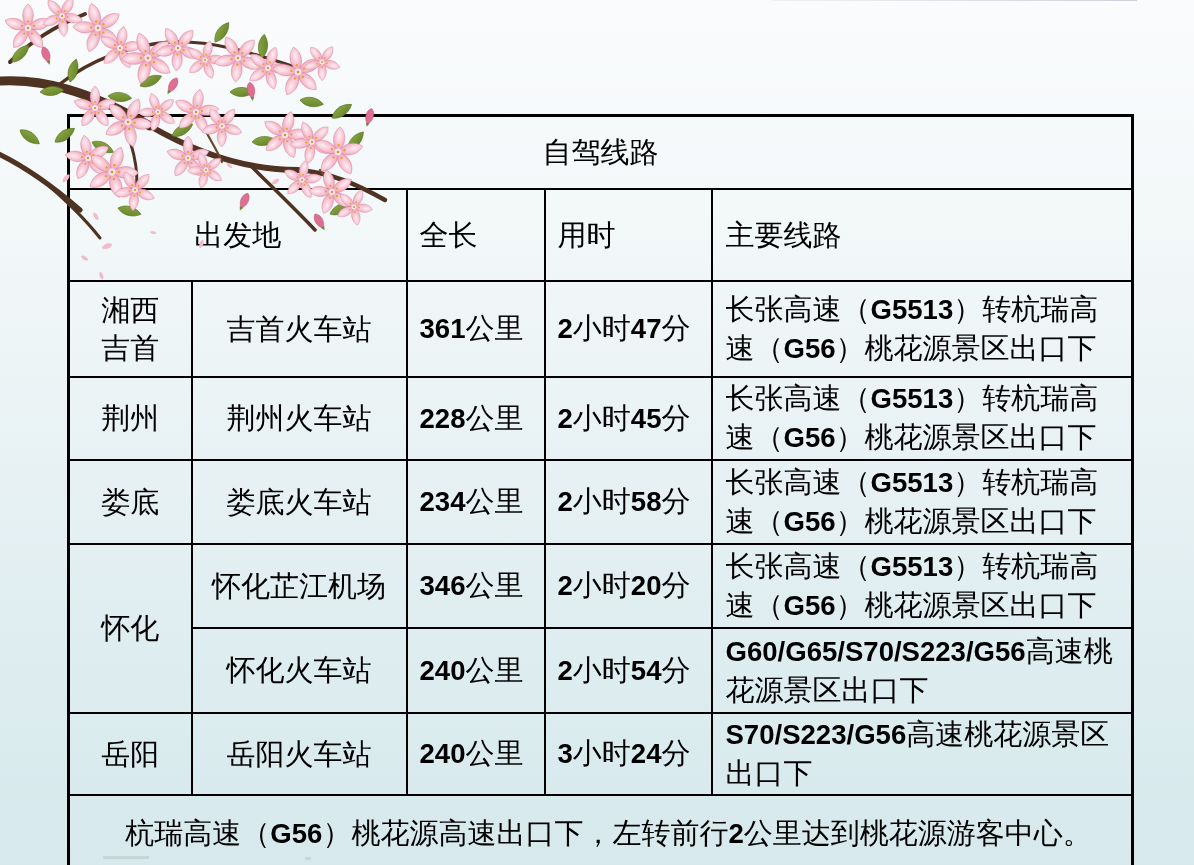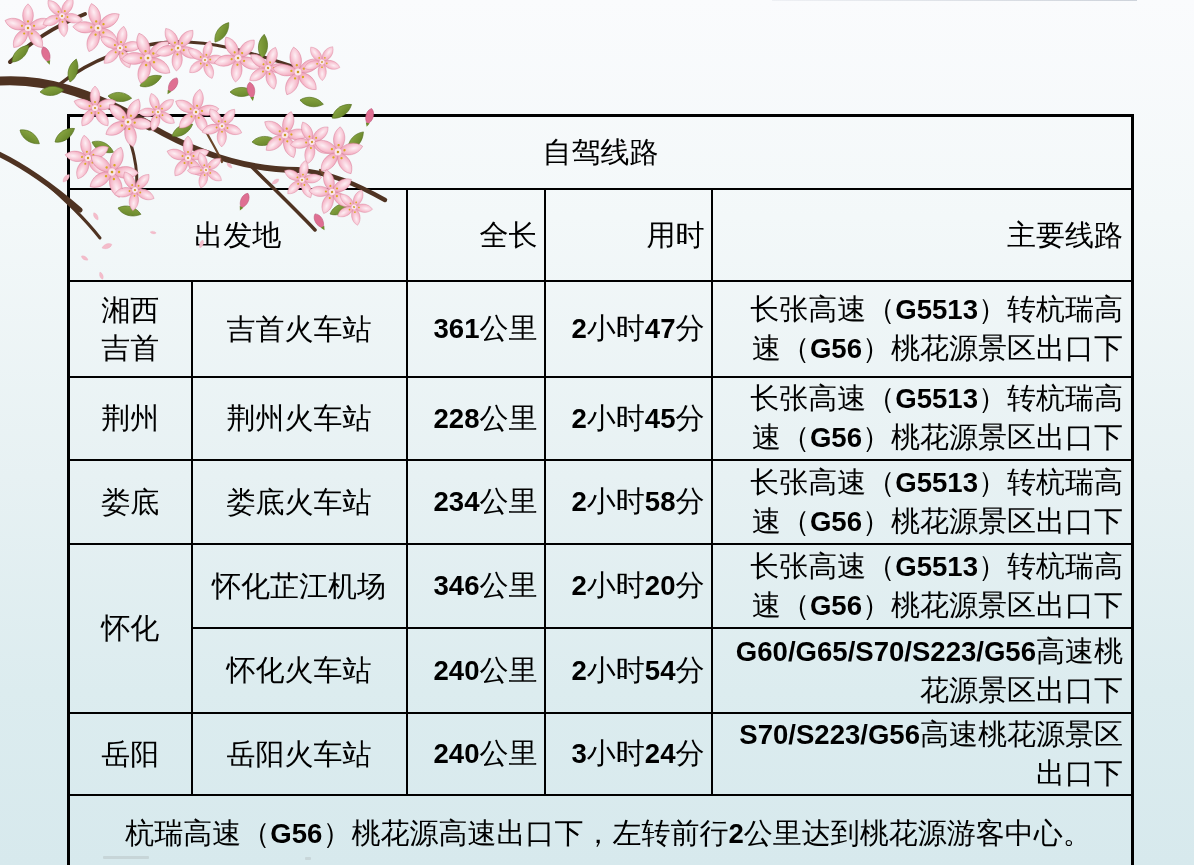--- a/index.html
+++ b/index.html
@@ -14,22 +14,22 @@
   table.routes{
     position:absolute;left:67px;top:114px;width:1064px;
     border-collapse:collapse;table-layout:fixed;background:transparent;
     border:3px solid #000;
   }
   table.routes td{
     border:2px solid #000;font-size:29px;line-height:38px;
     vertical-align:middle;padding:0;overflow:hidden;
   }
   .center{text-align:center;}
-  .al{text-align:right;padding-left:12px !important;padding-right:6px !important;}
-  .route{text-align:right;padding-left:13px !important;padding-right:8px !important;}
+  .al{text-align:left;padding-left:12px !important;padding-right:6px !important;}
+  .route{text-align:left;padding-left:13px !important;padding-right:8px !important;}
   .region{text-align:center;padding:0 26px !important;}
   .foot{text-align:center;padding-left:26px !important;padding-right:10px !important;}
   .latin{font-family:"Liberation Sans","DejaVu Sans",sans-serif;font-weight:700;font-size:0.95em;}
   .blossom{position:absolute;left:0;top:0;pointer-events:none;}
   .bottom-mark{position:absolute;left:103px;top:856px;width:46px;height:3px;
     background:#b9c4c6;opacity:.55;border-radius:1px;}
   .bottom-mark2{position:absolute;left:305px;top:857px;width:6px;height:3px;
     background:#b9c4c6;opacity:.5;border-radius:1px;}
 </style>
 </head>

